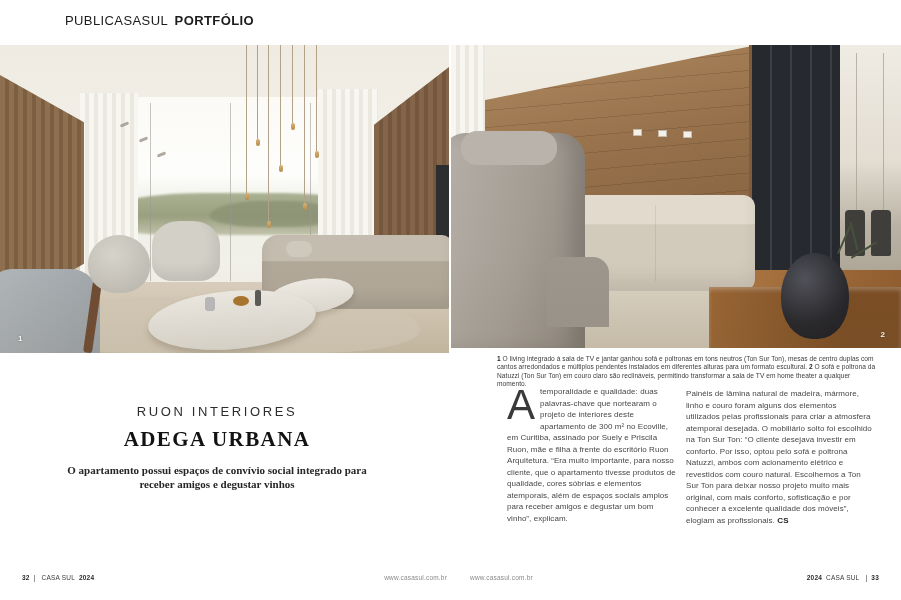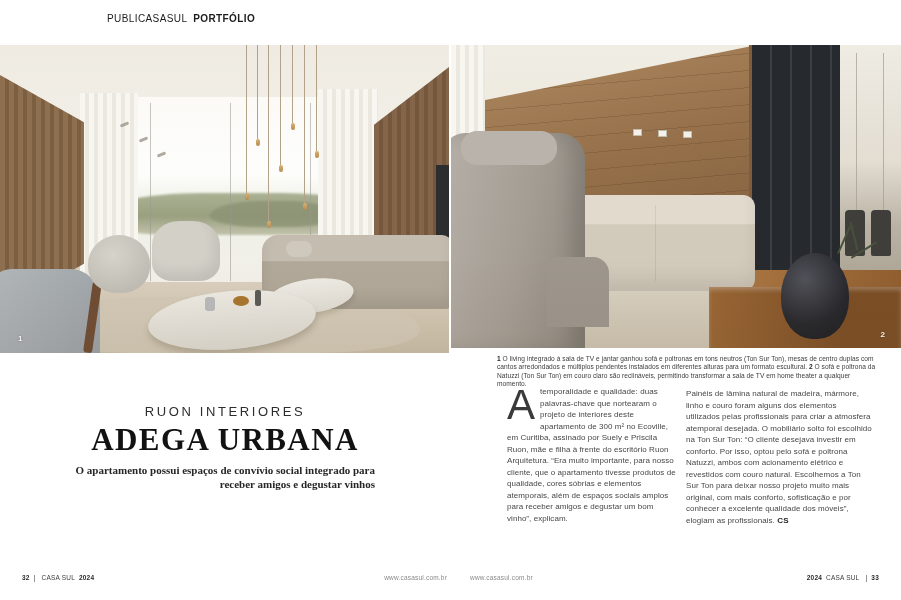--- a/index.html
+++ b/index.html
@@ -5,21 +5,21 @@
   html,body{margin:0;padding:0;}
   body{
     width:901px;height:600px;position:relative;overflow:hidden;
     background:#ffffff;
     font-family:"Liberation Sans",sans-serif;
     -webkit-font-smoothing:antialiased;
   }
   .abs{position:absolute;}
 
   
-  .mast{left:65px;top:13px;font-size:10px;letter-spacing:.4px;color:#1c1c1c;margin-left:42px;}
+  .mast{left:65px;top:13px;font-size:13px;letter-spacing:.4px;color:#1c1c1c;}
   .mast .brand{font-weight:400;}
   .mast .section{font-weight:700;margin-left:3px;}
 
   
   .photo{position:absolute;overflow:hidden;}
   .photo > div, .photo > span, .photo > i{position:absolute;display:block;}
   #photo-left{left:0;top:45px;width:449px;height:308px;
     background:linear-gradient(180deg,#efebe2 0%,#f2efe8 30%,#e9e3d7 55%,#d7ccb9 76%,#cec2ac 100%);}
   #photo-right{left:451px;top:45px;width:450px;height:303px;
     background:linear-gradient(180deg,#f0ede4 0%,#ece7dc 40%,#ded7c9 70%,#cdc3b1 100%);}
@@ -125,26 +125,26 @@
     background:#b9b3ab;border-radius:16px;}
   .rp-reclarm{left:96px;top:212px;width:62px;height:70px;background:#9d968d;border-radius:10px 16px 0 0;}
   .spine{left:449px;top:45px;width:2px;height:308px;background:#ffffff;}
 
   
   .caption{left:497px;top:355px;width:380px;font-size:6.6px;line-height:8.4px;
     color:#3c3c3c;letter-spacing:.05px;}
   .caption b{font-weight:700;color:#1f1f1f;}
 
   
-  .titleblock{left:28px;top:404px;width:394px;text-align:center;color:#161616;}
+  .titleblock{left:20px;top:404px;width:394px;text-align:center;color:#161616;}
   .kicker{font-size:13px;letter-spacing:2.6px;font-weight:400;color:#2d2d2d;}
-  .headline{font-family:"Liberation Serif",serif;font-weight:700;font-size:31px;
+  .headline{font-family:"Liberation Serif",serif;font-weight:700;font-size:21px;
     letter-spacing:1.4px;line-height:33px;margin-top:4px;color:#121212;}
   .deck{font-family:"Liberation Serif",serif;font-weight:700;font-size:11px;
-    line-height:14px;margin:7px auto 0;width:300px;color:#262626;text-align:right;}
+    line-height:14px;margin:7px auto 0;width:300px;color:#262626;}
 
   
   .col{font-size:8px;line-height:11.5px;color:#474747;letter-spacing:.05px;}
   .col p{margin:0;}
   .col p + p{margin-top:4px;}
   #col1{left:507px;top:386px;width:172px;}
   #col2{left:686px;top:388px;width:186px;}
   .dropcap{float:left;font-size:42px;line-height:34px;margin:2px 5px 0 0;color:#3a3a3a;}
   .endmark{font-weight:700;font-size:8px;letter-spacing:.4px;color:#1d1d1d;}
 

